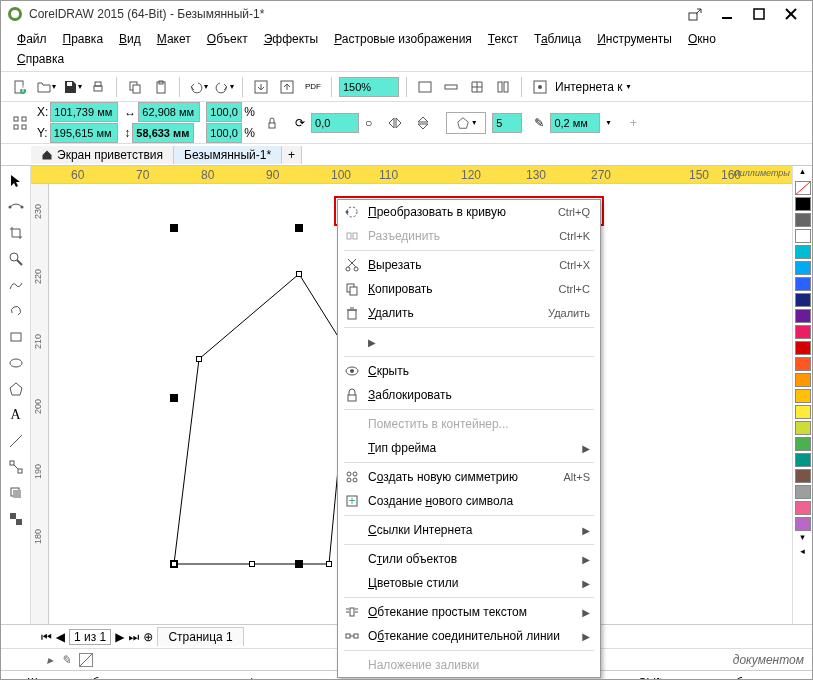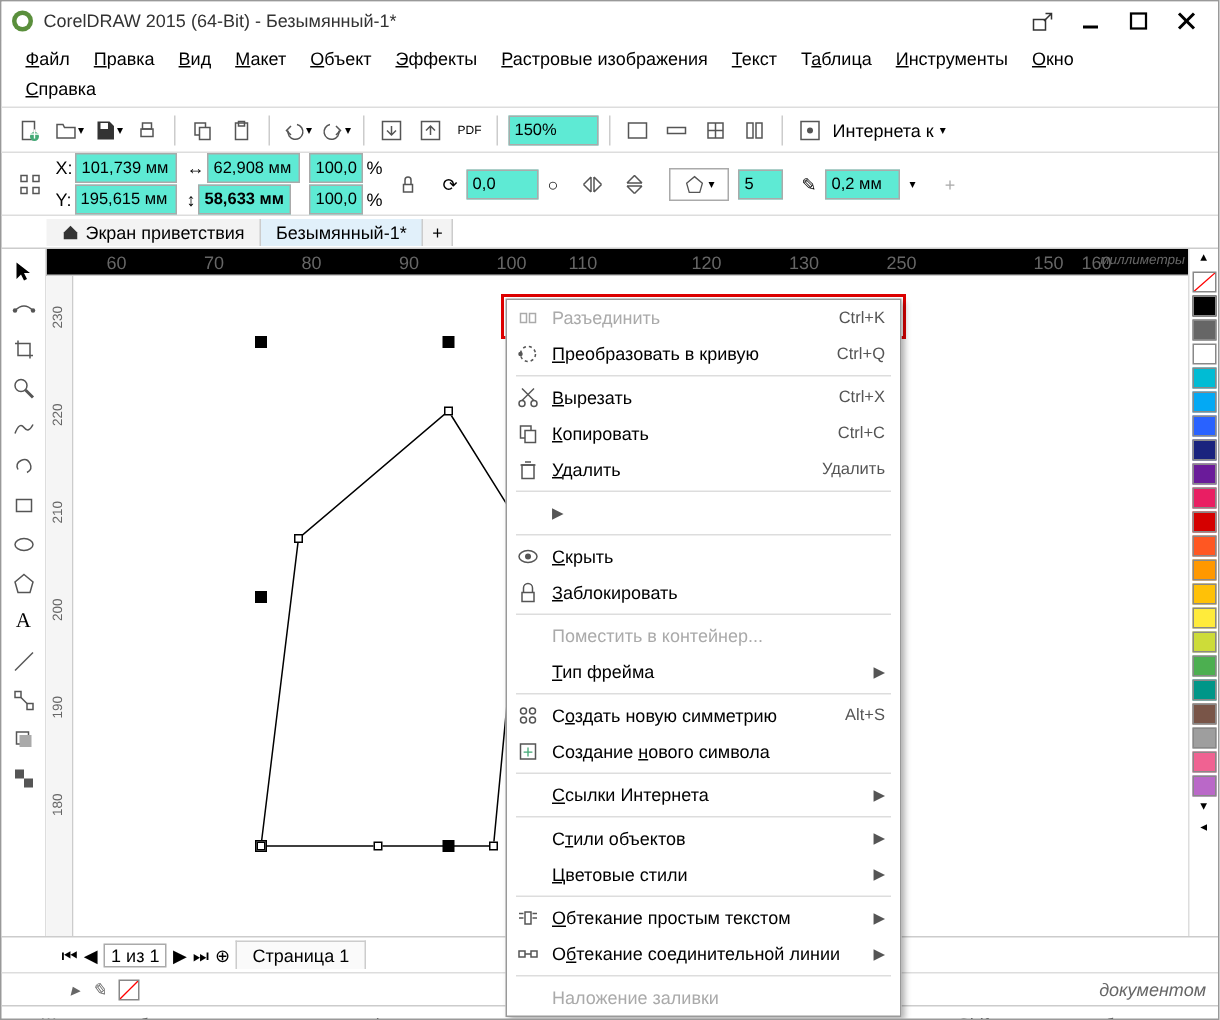--- a/index.html
+++ b/index.html
@@ -19,21 +19,21 @@
 .prop-bar { display: flex; align-items: center; padding: 3px 8px; gap: 6px; border-bottom: 1px solid #ddd; height: 42px; }
 .prop-group { display: flex; flex-direction: column; gap: 1px; }
 .prop-row { display: flex; align-items: center; gap: 2px; font-size: 11px; }
 .tabs-bar { display: flex; align-items: center; height: 22px; border-bottom: 1px solid #ccc; }
 .tab { padding: 2px 10px; border-right: 1px solid #ccc; background: #f3f3f3; display: flex; align-items: center; gap: 4px; }
 .tab.active { background: #e1f0fa; }
 .workspace { position: relative; display: flex; height: calc(100% - 220px); }
 .left-toolbox { width: 30px; background: #fff; border-right: 1px solid #ddd; display: flex; flex-direction: column; align-items: center; padding-top: 4px; gap: 4px; }
 .tool { width: 22px; height: 22px; display: flex; align-items: center; justify-content: center; }
 .canvas-area { flex: 1; position: relative; background: #fff; overflow: hidden; }
-.ruler-h { height: 18px; background: #000000; border-bottom: 1px solid #ccc; font-size: 9px; color: #666; position: relative; }
+.ruler-h { height: 18px; background: #fde047; border-bottom: 1px solid #ccc; font-size: 9px; color: #666; position: relative; }
 .ruler-h span { position: absolute; top: 2px; }
 .ruler-units { position: absolute; right: 2px; top: 2px; font-size: 9px; color: #666; font-style: italic; }
 .canvas-inner { position: relative; height: calc(100% - 18px); }
 .ruler-v { position: absolute; left: 0; top: 0; width: 18px; height: 100%; background: #f5f5f5; border-right: 1px solid #ccc; }
 .ruler-v span { position: absolute; left: 2px; font-size: 9px; color: #666; writing-mode: vertical-rl; transform: rotate(180deg); }
 .drawing { position: absolute; left: 18px; top: 0; right: 0; bottom: 0; background: #fff; }
 .right-palette { width: 20px; background: #fff; border-left: 1px solid #ddd; display: flex; flex-direction: column; }
 .swatch { width: 16px; height: 14px; margin: 1px auto; border: 1px solid #888; }
 .bottom-tabs { height: 24px; display: flex; align-items: center; border-top: 1px solid #ccc; padding: 0 6px; gap: 4px; font-size: 11px; }
 .hint-bar { height: 22px; display: flex; align-items: center; padding: 0 8px; border-top: 1px solid #ddd; font-size: 11px; color: #666; font-style: italic; gap: 8px; }
@@ -383,21 +383,21 @@
   <div class="canvas-area">
     <div class="ruler-h">
       <span style="left:40px">60</span>
         <span style="left:105px">70</span>
         <span style="left:170px">80</span>
       <span style="left:235px">90</span>
         <span style="left:300px">100</span>
         <span style="left:348px">110</span>
       <span style="left:430px">120</span>
         <span style="left:495px">130</span>
-        <span style="left:560px">250</span>
+        <span style="left:560px">270</span>
       <span style="left:658px">150</span>
         <span style="left:690px">160</span>
       <span class="ruler-units">миллиметры</span>
     </div>
     <div class="canvas-inner">
       <div class="ruler-v">
         <span style="top:20px">230</span>
           <span style="top:85px">220</span>
           <span style="top:150px">210</span>
         <span style="top:215px">200</span>
@@ -487,39 +487,39 @@
 <div class="status-bar">
   <span>↖</span>
   <span>Щелкните объект дважды для поворота/наклона; инс</span>
   <span style="flex:1"></span>
   <span>кты; Shift+щелчок - выбор несколь</span>
 </div>
 
 <div class="ctx-hilite"></div>
 
 <div class="context-menu">
+  <div class="ctx-item">
+    <span class="ico">
+        <svg class="icon" viewBox="0 0 16 16">
+          <circle cx="8" cy="8" r="5" fill="none" stroke="#555" stroke-dasharray="2"></circle>
+          <circle cx="3" cy="8" r="1.5" fill="#555"></circle>
+        </svg>
+      </span>
+    <span class="label"><span class="ul">П</span>реобразовать в кривую</span>
+    <span class="shortcut">Ctrl+Q</span>
+  </div>
   <div class="ctx-item disabled">
     <span class="ico">
         <svg class="icon" viewBox="0 0 16 16">
           <rect x="3" y="5" width="4" height="6" fill="none" stroke="#aaa"></rect>
           <rect x="9" y="5" width="4" height="6" fill="none" stroke="#aaa"></rect>
         </svg>
       </span>
     <span class="label">Разъединить</span>
     <span class="shortcut">Ctrl+K</span>
-  </div>
-  <div class="ctx-item">
-    <span class="ico">
-        <svg class="icon" viewBox="0 0 16 16">
-          <circle cx="8" cy="8" r="5" fill="none" stroke="#555" stroke-dasharray="2"></circle>
-          <circle cx="3" cy="8" r="1.5" fill="#555"></circle>
-        </svg>
-      </span>
-    <span class="label"><span class="ul">П</span>реобразовать в кривую</span>
-    <span class="shortcut">Ctrl+Q</span>
   </div>
   <div class="ctx-sep"></div>
   <div class="ctx-item">
     <span class="ico">
         <svg class="icon" viewBox="0 0 16 16">
           <circle cx="4" cy="12" r="2" fill="none" stroke="#555"></circle>
           <circle cx="12" cy="12" r="2" fill="none" stroke="#555"></circle>
           <line x1="4" y1="10" x2="12" y2="2" stroke="#555"></line>
           <line x1="12" y1="10" x2="4" y2="2" stroke="#555"></line>
         </svg>

